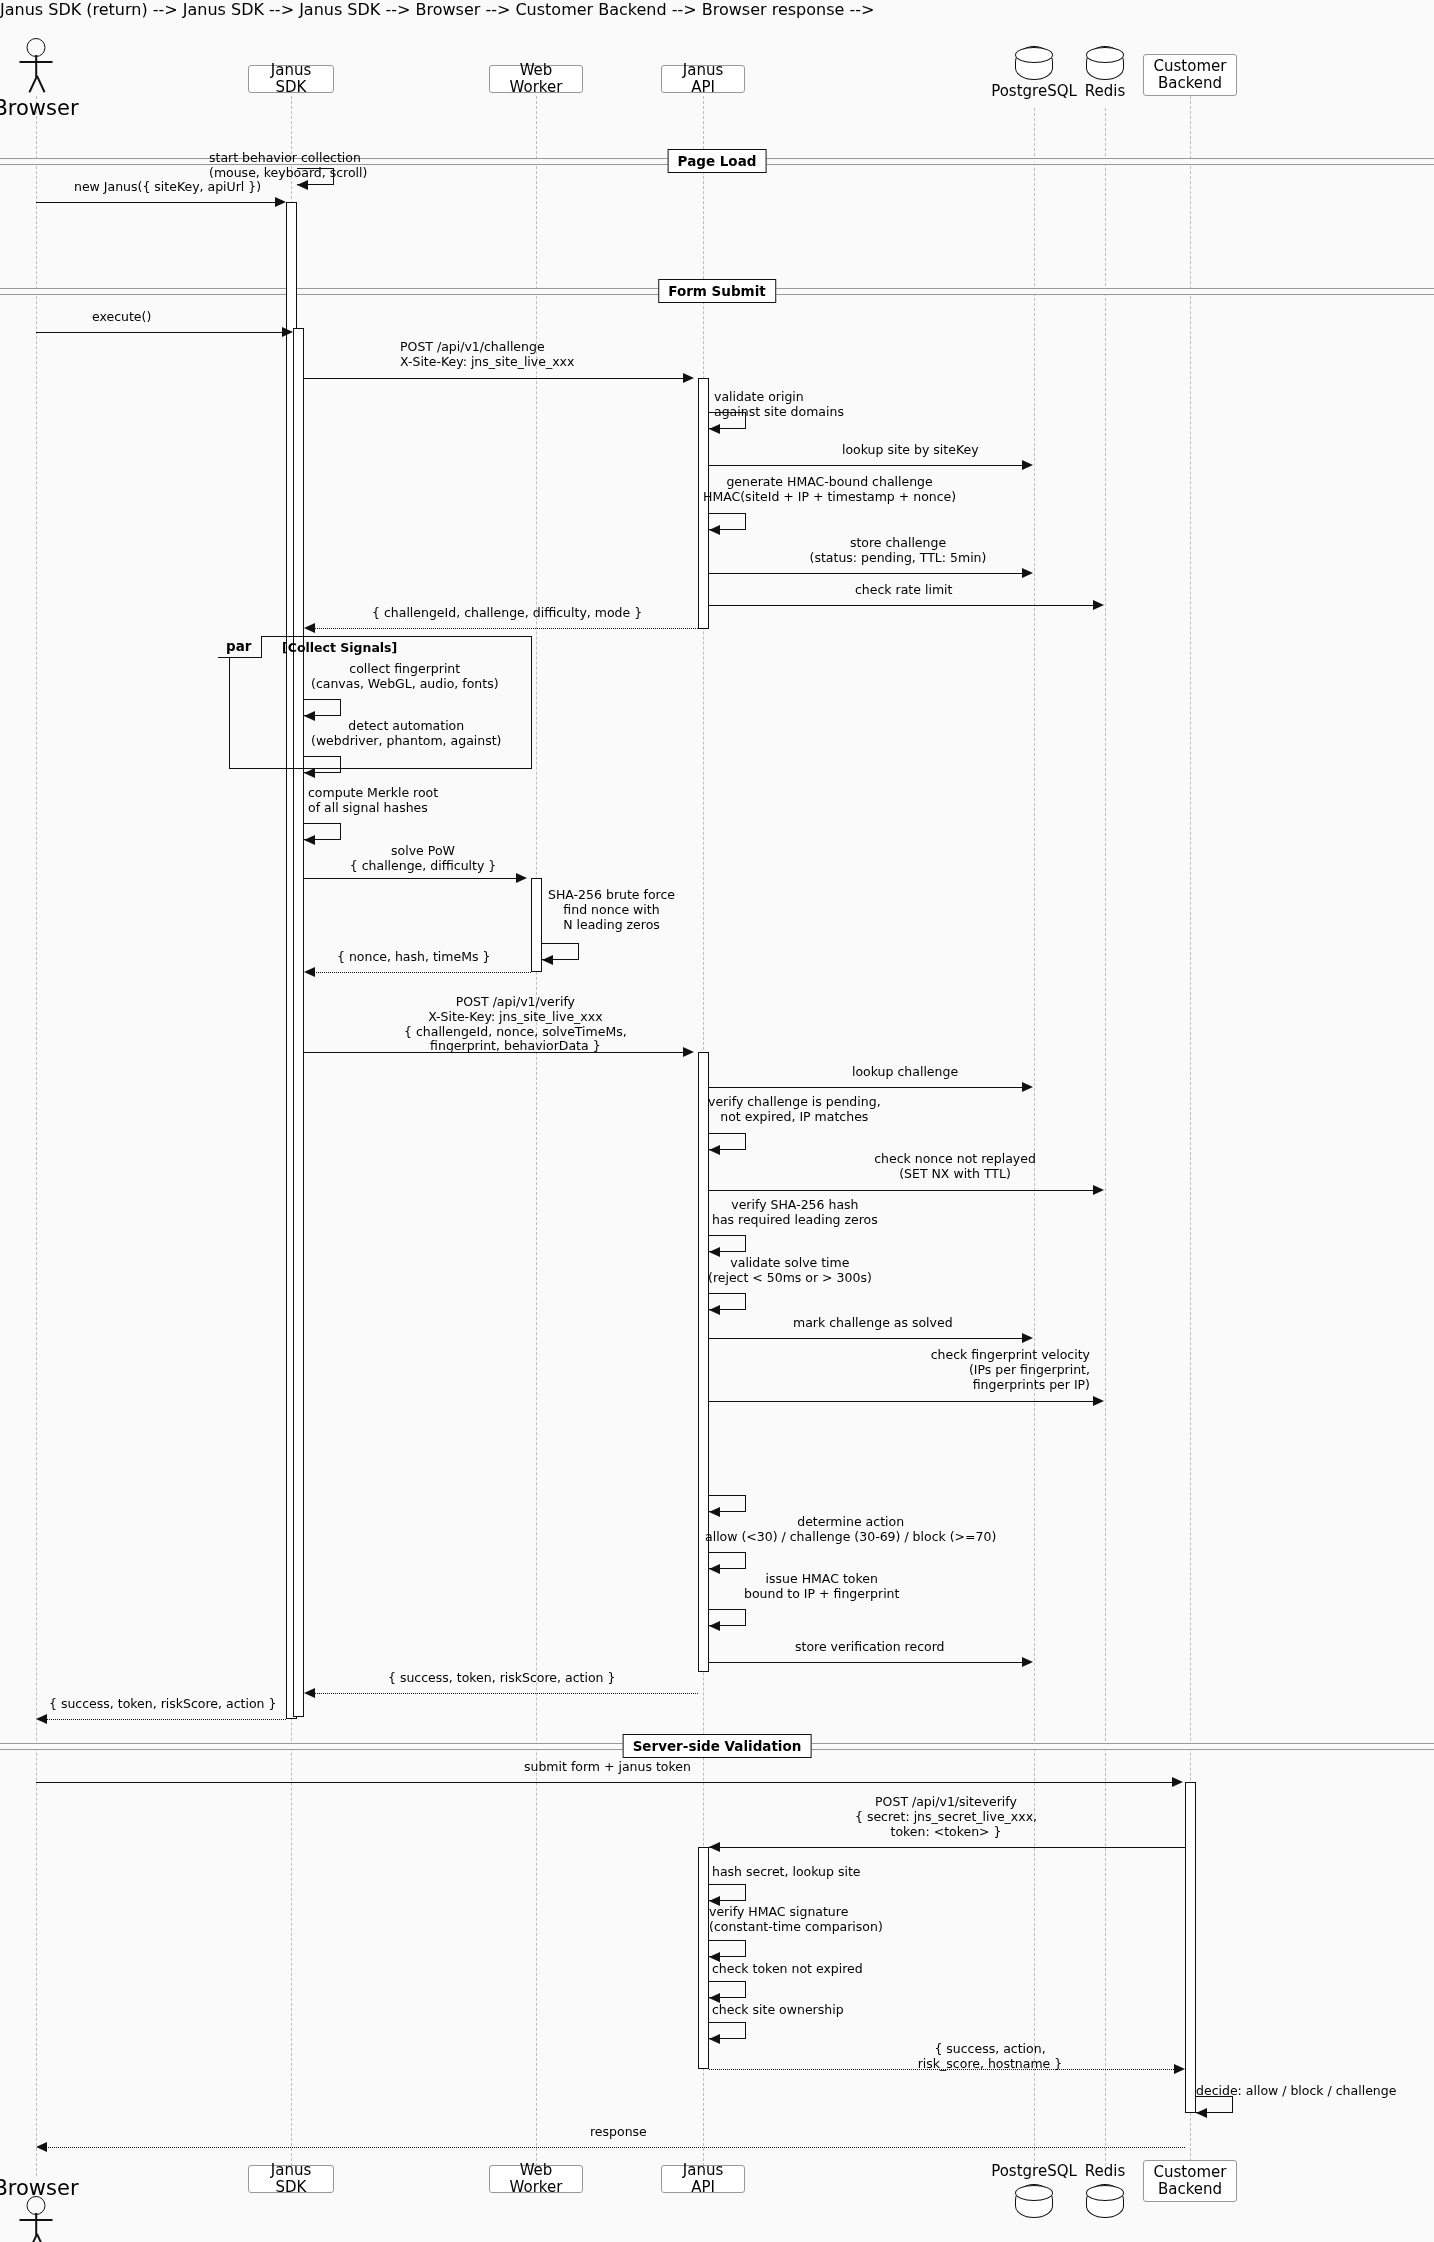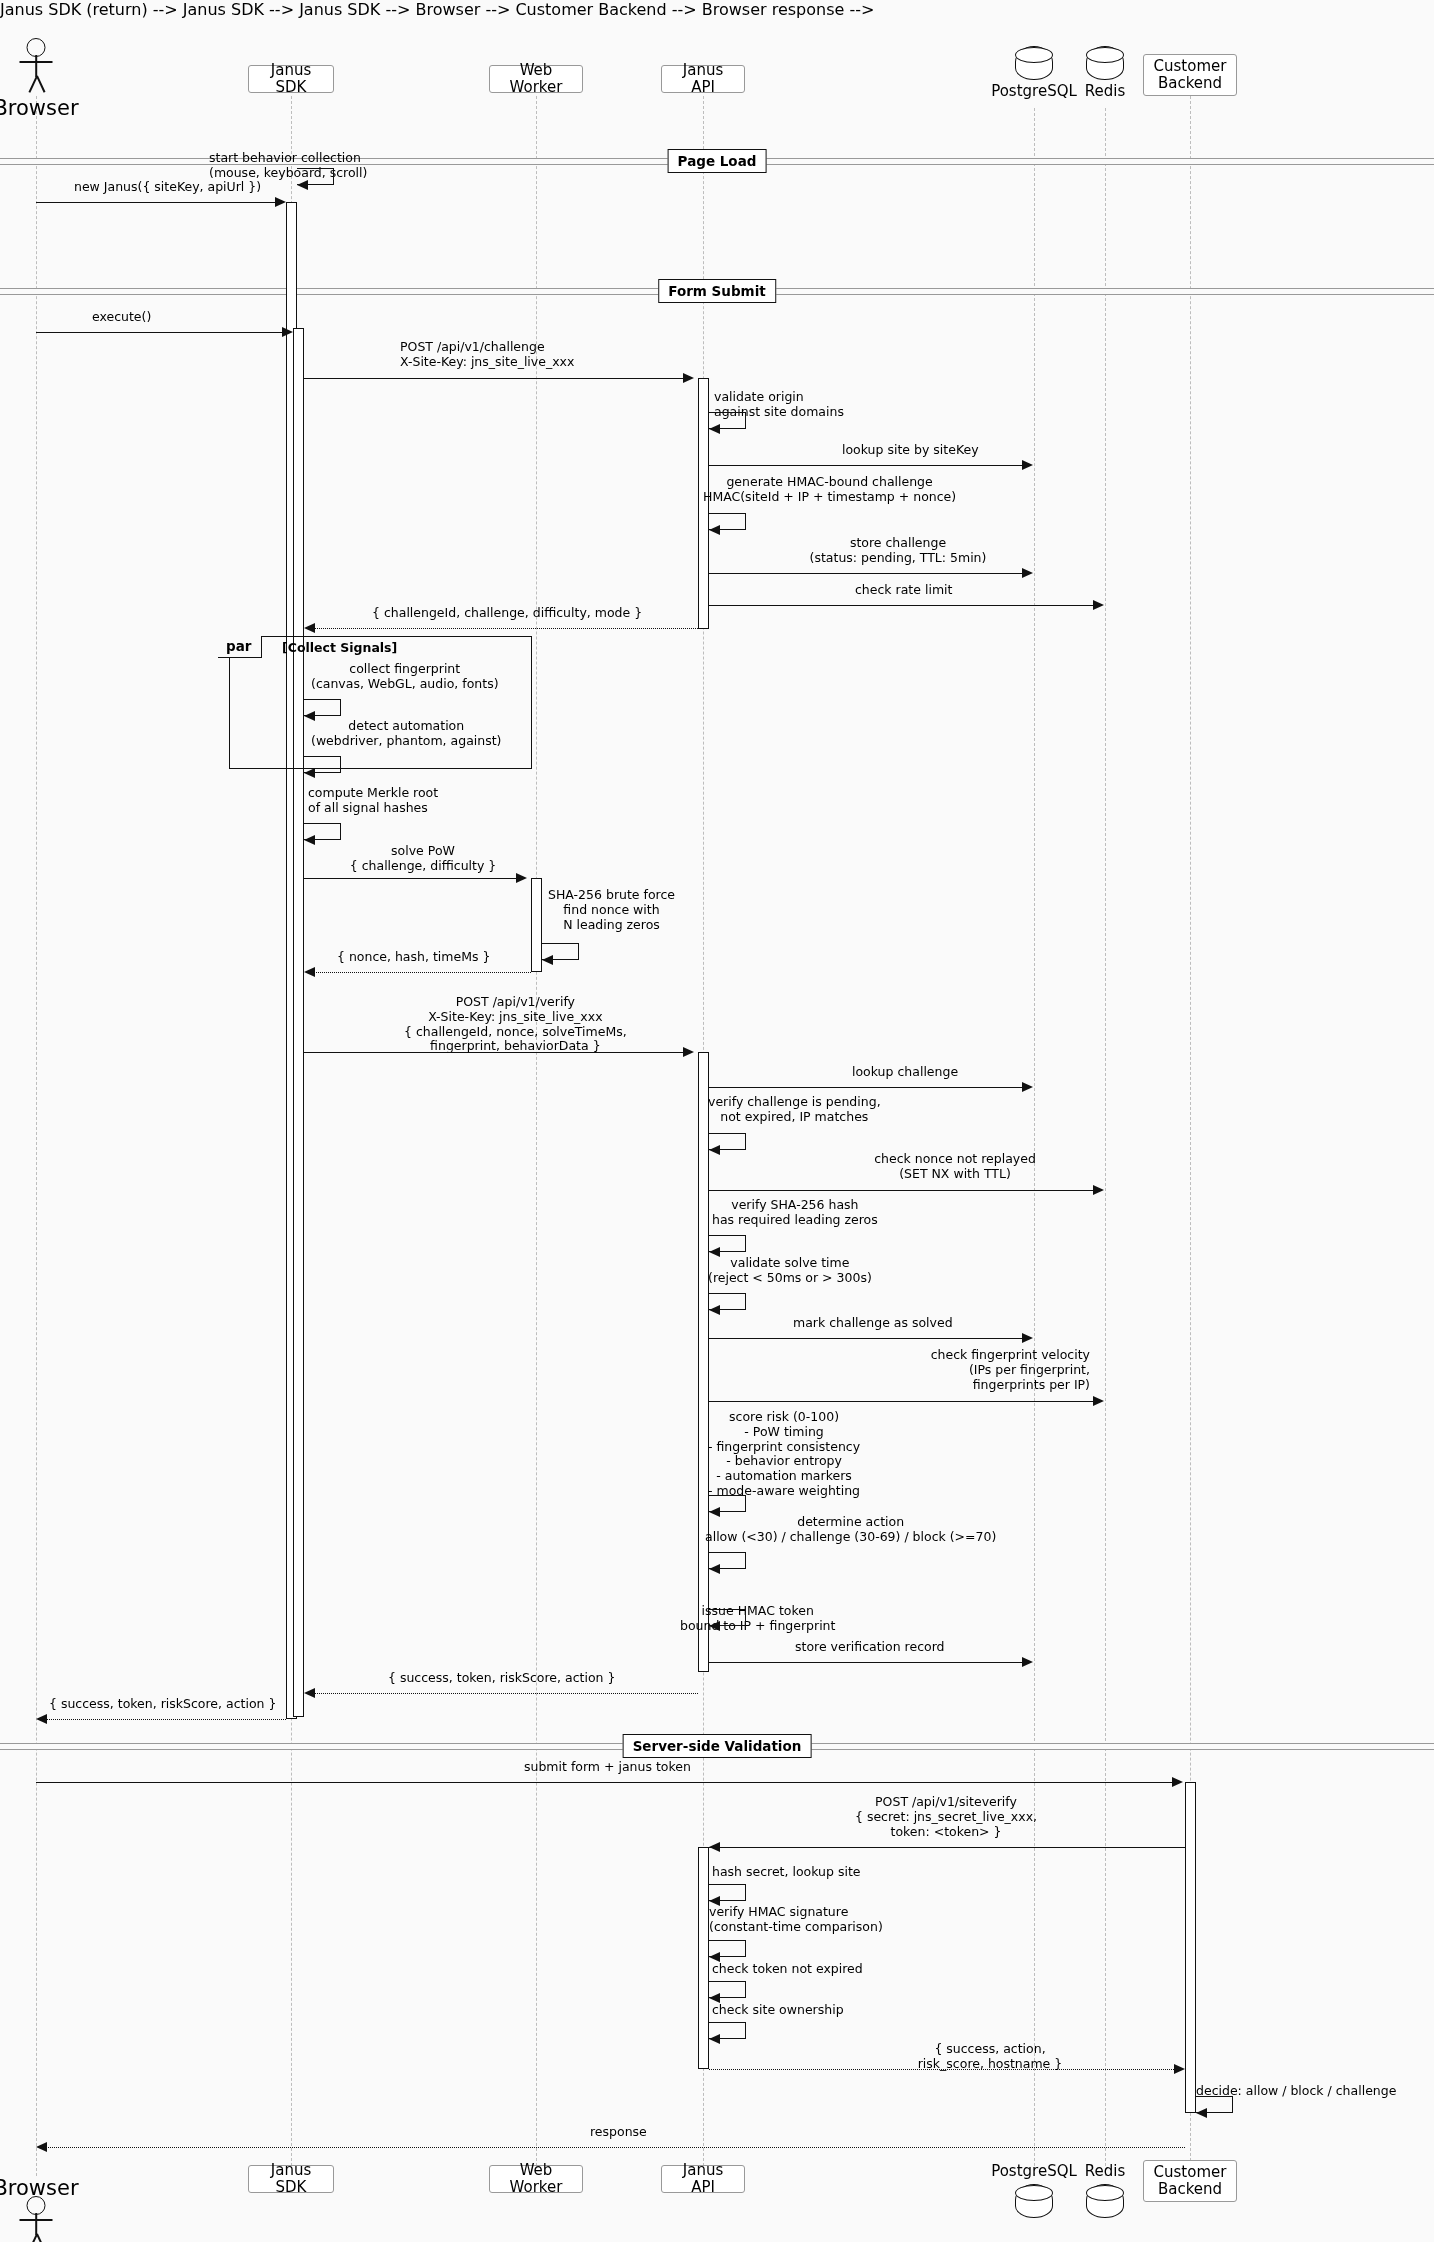--- a/index.html
+++ b/index.html
@@ -304,45 +304,39 @@
   <div class="arh r" style="left:1022px;top:1333px;"></div>
 
   
   <div class="mlabel" style="left:820px;top:1348px;text-align:right;width:270px;">check fingerprint velocity
 (IPs per fingerprint,
 fingerprints per IP)</div>
   <div class="ln" style="left:709px;top:1401px;width:385px;"></div>
   <div class="arh r" style="left:1093px;top:1396px;"></div>
 
   
-  <div class="mlabel" style="left:708px;top:1410px;text-align:center;">score risk (0-100)
-- PoW timing
-- fingerprint consistency
-- behavior entropy
-- automation markers
-- mode-aware weighting</div>
   <div class="self" style="left:709px;top:1495px;width:37px;height:17px;">
     <div class="t" style="width:37px;"></div>
     <div class="rgt" style="height:17px;"></div>
     <div class="b" style="width:37px;"></div>
   </div>
   <div class="arh l" style="left:709px;top:1507px;"></div>
 
   
   <div class="mlabel" style="left:705px;top:1515px;text-align:center;">determine action
 allow (&lt;30) / challenge (30-69) / block (&gt;=70)</div>
   <div class="self" style="left:709px;top:1552px;width:37px;height:17px;">
     <div class="t" style="width:37px;"></div>
     <div class="rgt" style="height:17px;"></div>
     <div class="b" style="width:37px;"></div>
   </div>
   <div class="arh l" style="left:709px;top:1564px;"></div>
 
   
-  <div class="mlabel" style="left:680px;top:1572px;text-align:center;margin-top:32px;">issue HMAC token
+  <div class="mlabel" style="left:744px;top:1572px;text-align:center;">issue HMAC token
 bound to IP + fingerprint</div>
   <div class="self" style="left:709px;top:1609px;width:37px;height:17px;">
     <div class="t" style="width:37px;"></div>
     <div class="rgt" style="height:17px;"></div>
     <div class="b" style="width:37px;"></div>
   </div>
   <div class="arh l" style="left:709px;top:1621px;"></div>
 
   
   <div class="mlabel" style="left:795px;top:1640px;">store verification record</div>

